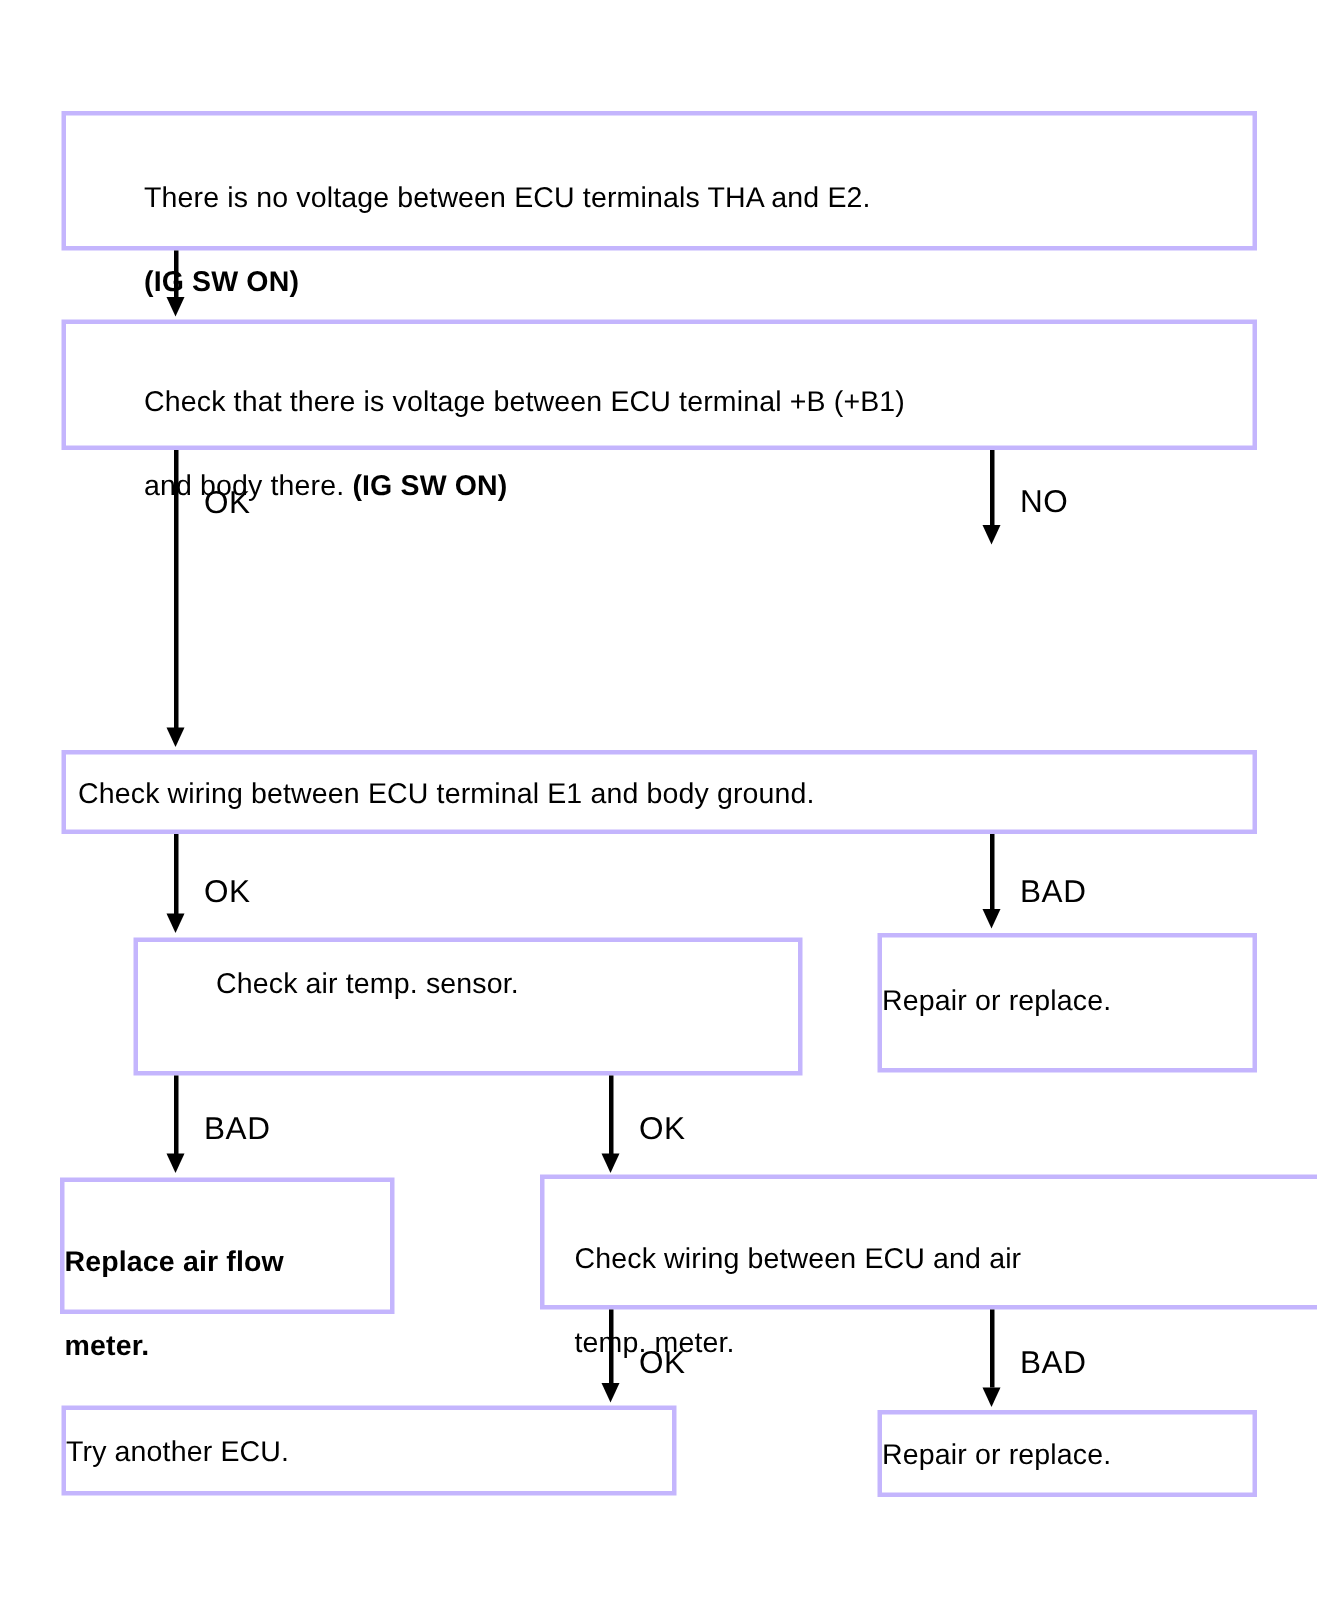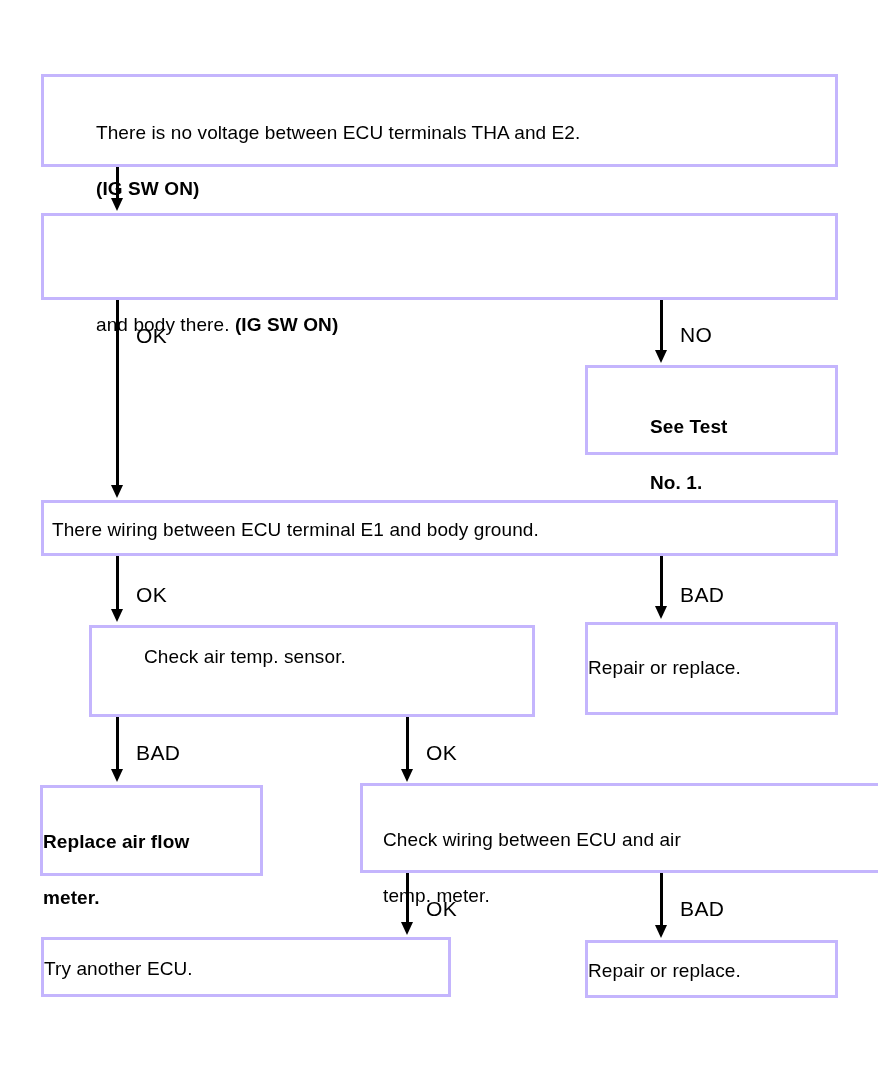--- a/index.html
+++ b/index.html
@@ -80,42 +80,36 @@
       <span>There is no voltage between ECU terminals THA and E2.</span><br>
       <b>(IG SW ON)</b>
     </div>
   </div>
 
   <div class="vline" style="left:116px; top:167px; height:36px;"></div>
   <div class="arrowhead" style="left:111px; top:198px;"></div>
 
   <div class="node" style="left:41px; top:213px; width:797px; height:87px;">
     <div class="txt pad-l" style="top:11px;">
-      <br>
+      <span>Check that there is voltage between ECU terminal  +B (+B1)</span><br>
       <span>and body there. </span><b>(IG SW ON)</b>
     </div>
   </div>
 
   <div class="vline" style="left:116px; top:300px; height:188px;"></div>
   <div class="arrowhead" style="left:111px; top:485px;"></div>
   <div class="edge-label" style="left:136px; top:325px;">OK</div>
 
   <div class="vline" style="left:660px; top:300px; height:53px;"></div>
   <div class="arrowhead" style="left:655px; top:350px;"></div>
   <div class="edge-label" style="left:680px; top:324px;">NO</div>
 
-  <div class="node bold-node" style="left:585px; top:365px; width:253px; height:90px;">
-    <div class="txt pad-s" style="top:17px; padding-left:62px;">
-      <span>See Test</span><br>
-      <span>No. 1.</span>
-    </div>
-  </div>
 
   <div class="node" style="left:41px; top:500px; width:797px; height:56px;">
-    <div class="txt pad-s" style="top:13px; padding-left:8px;">There wiring between ECU terminal E1 and body ground.</div>
+    <div class="txt pad-s" style="top:13px; padding-left:8px;">Check wiring between ECU terminal E1 and body ground.</div>
   </div>
 
   <div class="vline" style="left:116px; top:556px; height:56px;"></div>
   <div class="arrowhead" style="left:111px; top:609px;"></div>
   <div class="edge-label" style="left:136px; top:584px;">OK</div>
 
   <div class="vline" style="left:660px; top:556px; height:53px;"></div>
   <div class="arrowhead" style="left:655px; top:606px;"></div>
   <div class="edge-label" style="left:680px; top:584px;">BAD</div>
 

